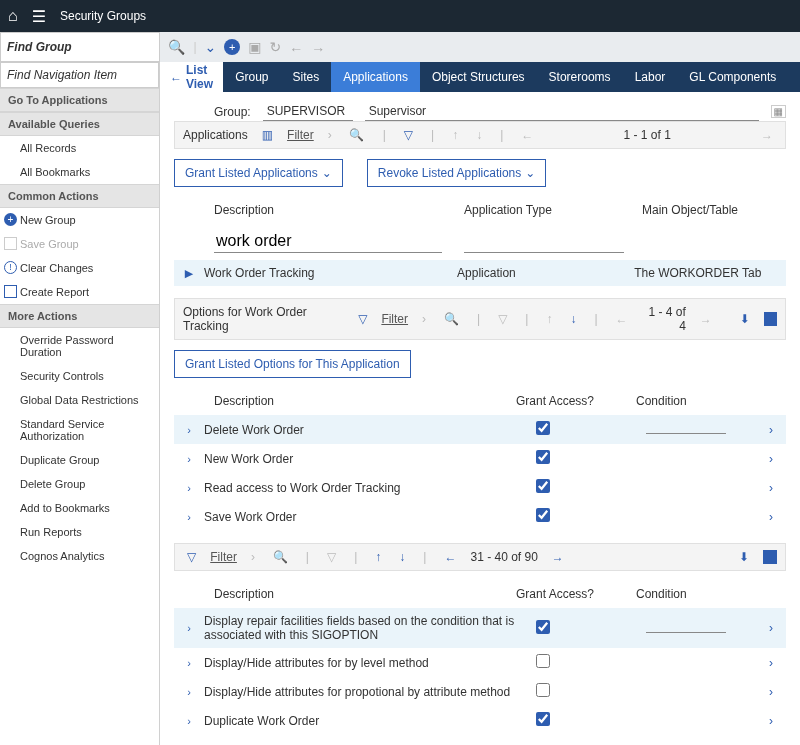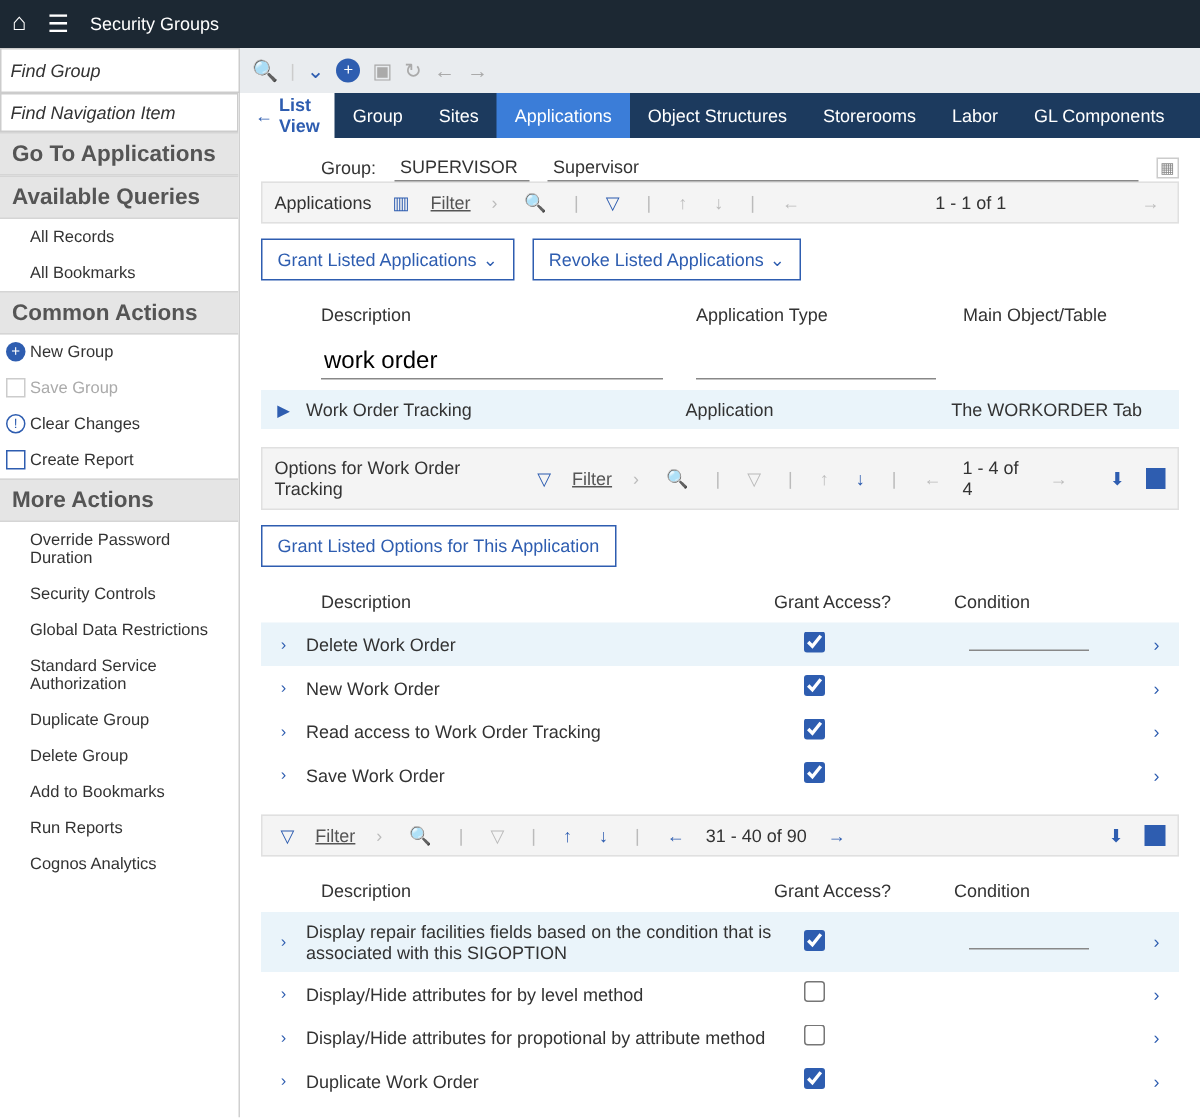--- a/index.html
+++ b/index.html
@@ -2,30 +2,30 @@
 <html><head>
 <meta charset="utf-8">
 <style>
 * { box-sizing: border-box; margin: 0; padding: 0; font-family: Arial, Helvetica, sans-serif; }
 body { width: 800px; height: 745px; overflow: hidden; font-size: 12px; color: #333; background: #fff; }
 
 .topbar { background: #1c2833; color: #fff; height: 32px; display: flex; align-items: center; padding: 0 8px; gap: 14px; }
 .topbar .icon { color: #fff; font-size: 16px; }
 
 .subbar { background: #e9ecef; height: 30px; display: flex; align-items: stretch; }
-.findgroup { width: 160px; background: #fff; border: 1px solid #ccc; padding: 4px 6px; font-style: italic; color: #333; display:flex; align-items:center;}
+.findgroup { width: 160px; background: #fff; border: 1px solid #ccc; padding: 4px 6px; font-style: italic; color: #333; display:flex; align-items:center;font-weight:bold;}
 .sub-icons { display: flex; align-items: center; gap: 8px; padding: 0 8px; }
 .sub-icons .ico { color: #2e5db0; cursor: pointer; font-size:14px;}
 .sub-icons .ico.muted { color: #aaa; }
 .sub-icons .circle { width:16px;height:16px;border-radius:50%;background:#2e5db0;color:#fff;display:flex;align-items:center;justify-content:center;font-size:11px;}
 
 .layout { display: flex; height: calc(745px - 62px); }
 .sidebar { width: 160px; border-right: 1px solid #d0d0d0; background: #fff; overflow-y:auto; }
 .findnav { background:#fff; border:1px solid #ccc; padding:5px 6px; font-style:italic; font-size:12px;}
-.side-head { background: #e5e5e5; padding: 5px 8px; font-size: 15px; color: #555; font-weight:bold; border-bottom:1px solid #d5d5d5; border-top:1px solid #d5d5d5;}
+.side-head { background: #e5e5e5; padding: 5px 8px; font-size: 11px; color: #555; font-weight:bold; border-bottom:1px solid #d5d5d5; border-top:1px solid #d5d5d5;}
 .side-item { padding: 6px 8px 6px 20px; font-size: 11px; color: #333; cursor:pointer; position:relative;}
 .side-item .pre-icon{position:absolute;left:4px;top:5px;width:13px;height:13px;}
 .side-item.muted{color:#aaa;}
 
 .main { flex: 1; overflow: auto; }
 .tabbar { background:#1c3a5e; display:flex; align-items:center; height:30px; color:#fff; font-size:12px; }
 .tabbar .listview{ background:#fff; color:#2e5db0; padding:6px 10px; display:flex;align-items:center;gap:4px;font-weight:bold;}
 .tab { padding:0 12px; height:100%; display:flex; align-items:center; cursor:pointer; white-space:nowrap;}
 .tab.active{ background:#3b7dd8; }
 
@@ -33,24 +33,24 @@
 .grouprow{ display:flex; align-items:center; gap:12px; padding-left:40px;}
 .grouprow .lbl{color:#333;}
 .grouprow .val{ border-bottom:1px solid #888; padding:2px 4px; min-width:90px;}
 .grouprow .desc{ border-bottom:1px solid #888; padding:2px 4px; flex:1;}
 
 .section-toolbar{ display:flex; align-items:center; gap:10px; background:#f4f4f4; border:1px solid #e0e0e0; padding:6px 8px; margin-bottom:10px; font-size:12px;}
 .section-toolbar .title{font-weight:normal;}
 .section-toolbar .filter-link{ text-decoration:underline; color:#555; cursor:pointer;}
 .section-toolbar .tico{ color:#2e5db0; cursor:pointer; padding:0 4px;}
 .section-toolbar .tico.muted{color:#bbb;}
-.section-toolbar .pager{ margin:0 auto;}
+.section-toolbar .pager{ margin:0 auto;text-align:right;}
 
 .btn-outline{ border:1px solid #2e5db0; color:#2e5db0; background:#fff; padding:6px 10px; font-size:12px; cursor:pointer; display:inline-flex;align-items:center;gap:4px;}
-.btn-row{display:flex;gap:12px;margin-bottom:10px;}
+.btn-row{display:flex;gap:24px;margin-bottom:10px;}
 
 .thead{ display:flex; padding:6px 0; font-size:12px; color:#333; border-bottom:1px solid transparent;gap:10px;}
 .col-exp{width:30px;}
 .col-desc{flex:2;}
 .col-type{flex:1.4;}
 .col-obj{flex:1.2;}
 .col-grant{width:110px;}
 .col-cond{width:110px;}
 .col-go{width:30px;text-align:center;}
 

